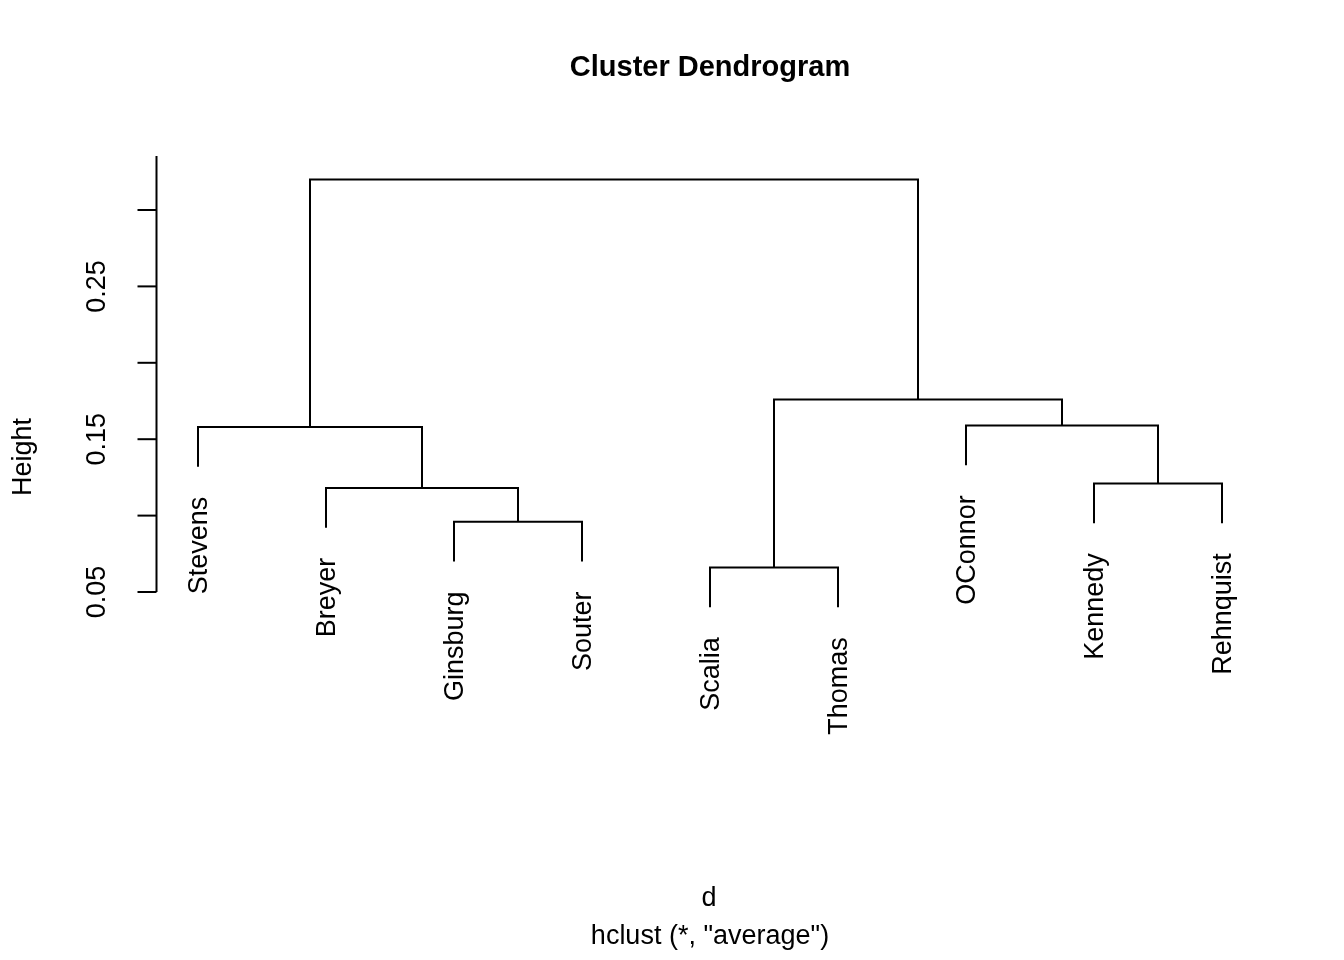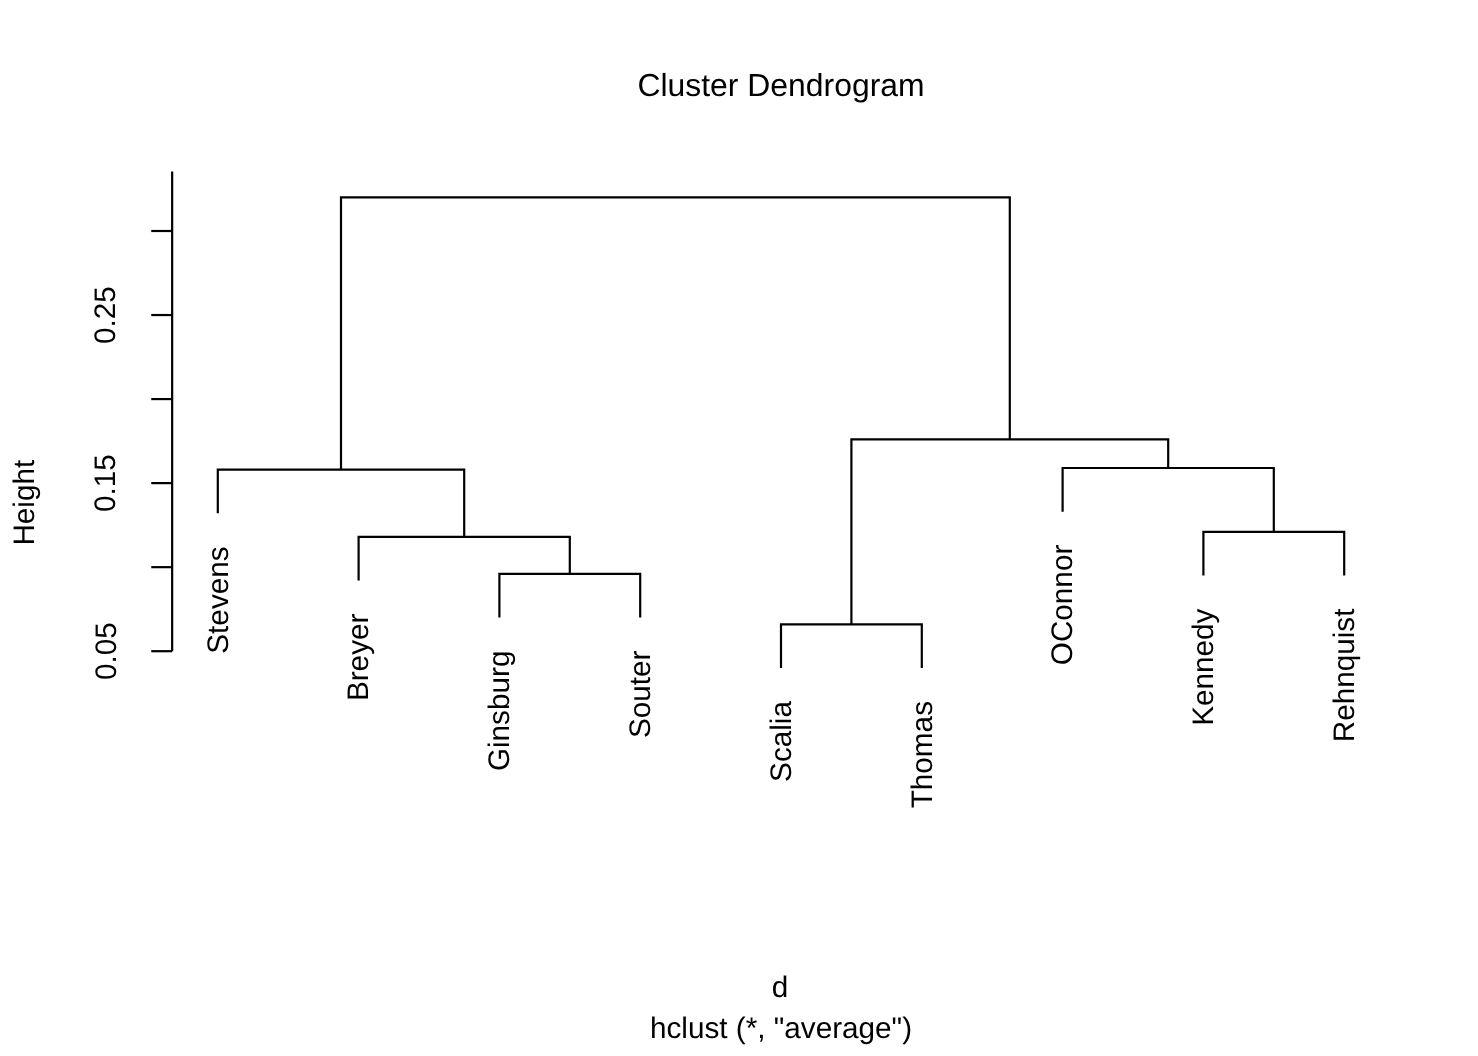--- a/index.html
+++ b/index.html
@@ -6,23 +6,23 @@
   #canvas{
     position:relative;
     width:1344px;height:960px;
     background:#ffffff;
     font-family:"Liberation Sans", sans-serif;
     overflow:hidden;
   }
   #plot-svg{position:absolute;left:0;top:0;}
   .title{
     position:absolute;
-    top:62px;left:710px;
+    top:50px;left:710px;
     transform:translateX(-50%);
-    font-size:29px;font-weight:400;color:#000;
+    font-size:29px;font-weight:700;color:#000;
     white-space:nowrap;line-height:32px;
   }
   .cap1{
     position:absolute;
     top:882px;left:709px;
     transform:translateX(-50%);
     font-size:27px;color:#000;white-space:nowrap;line-height:30px;
   }
   .cap2{
     position:absolute;

